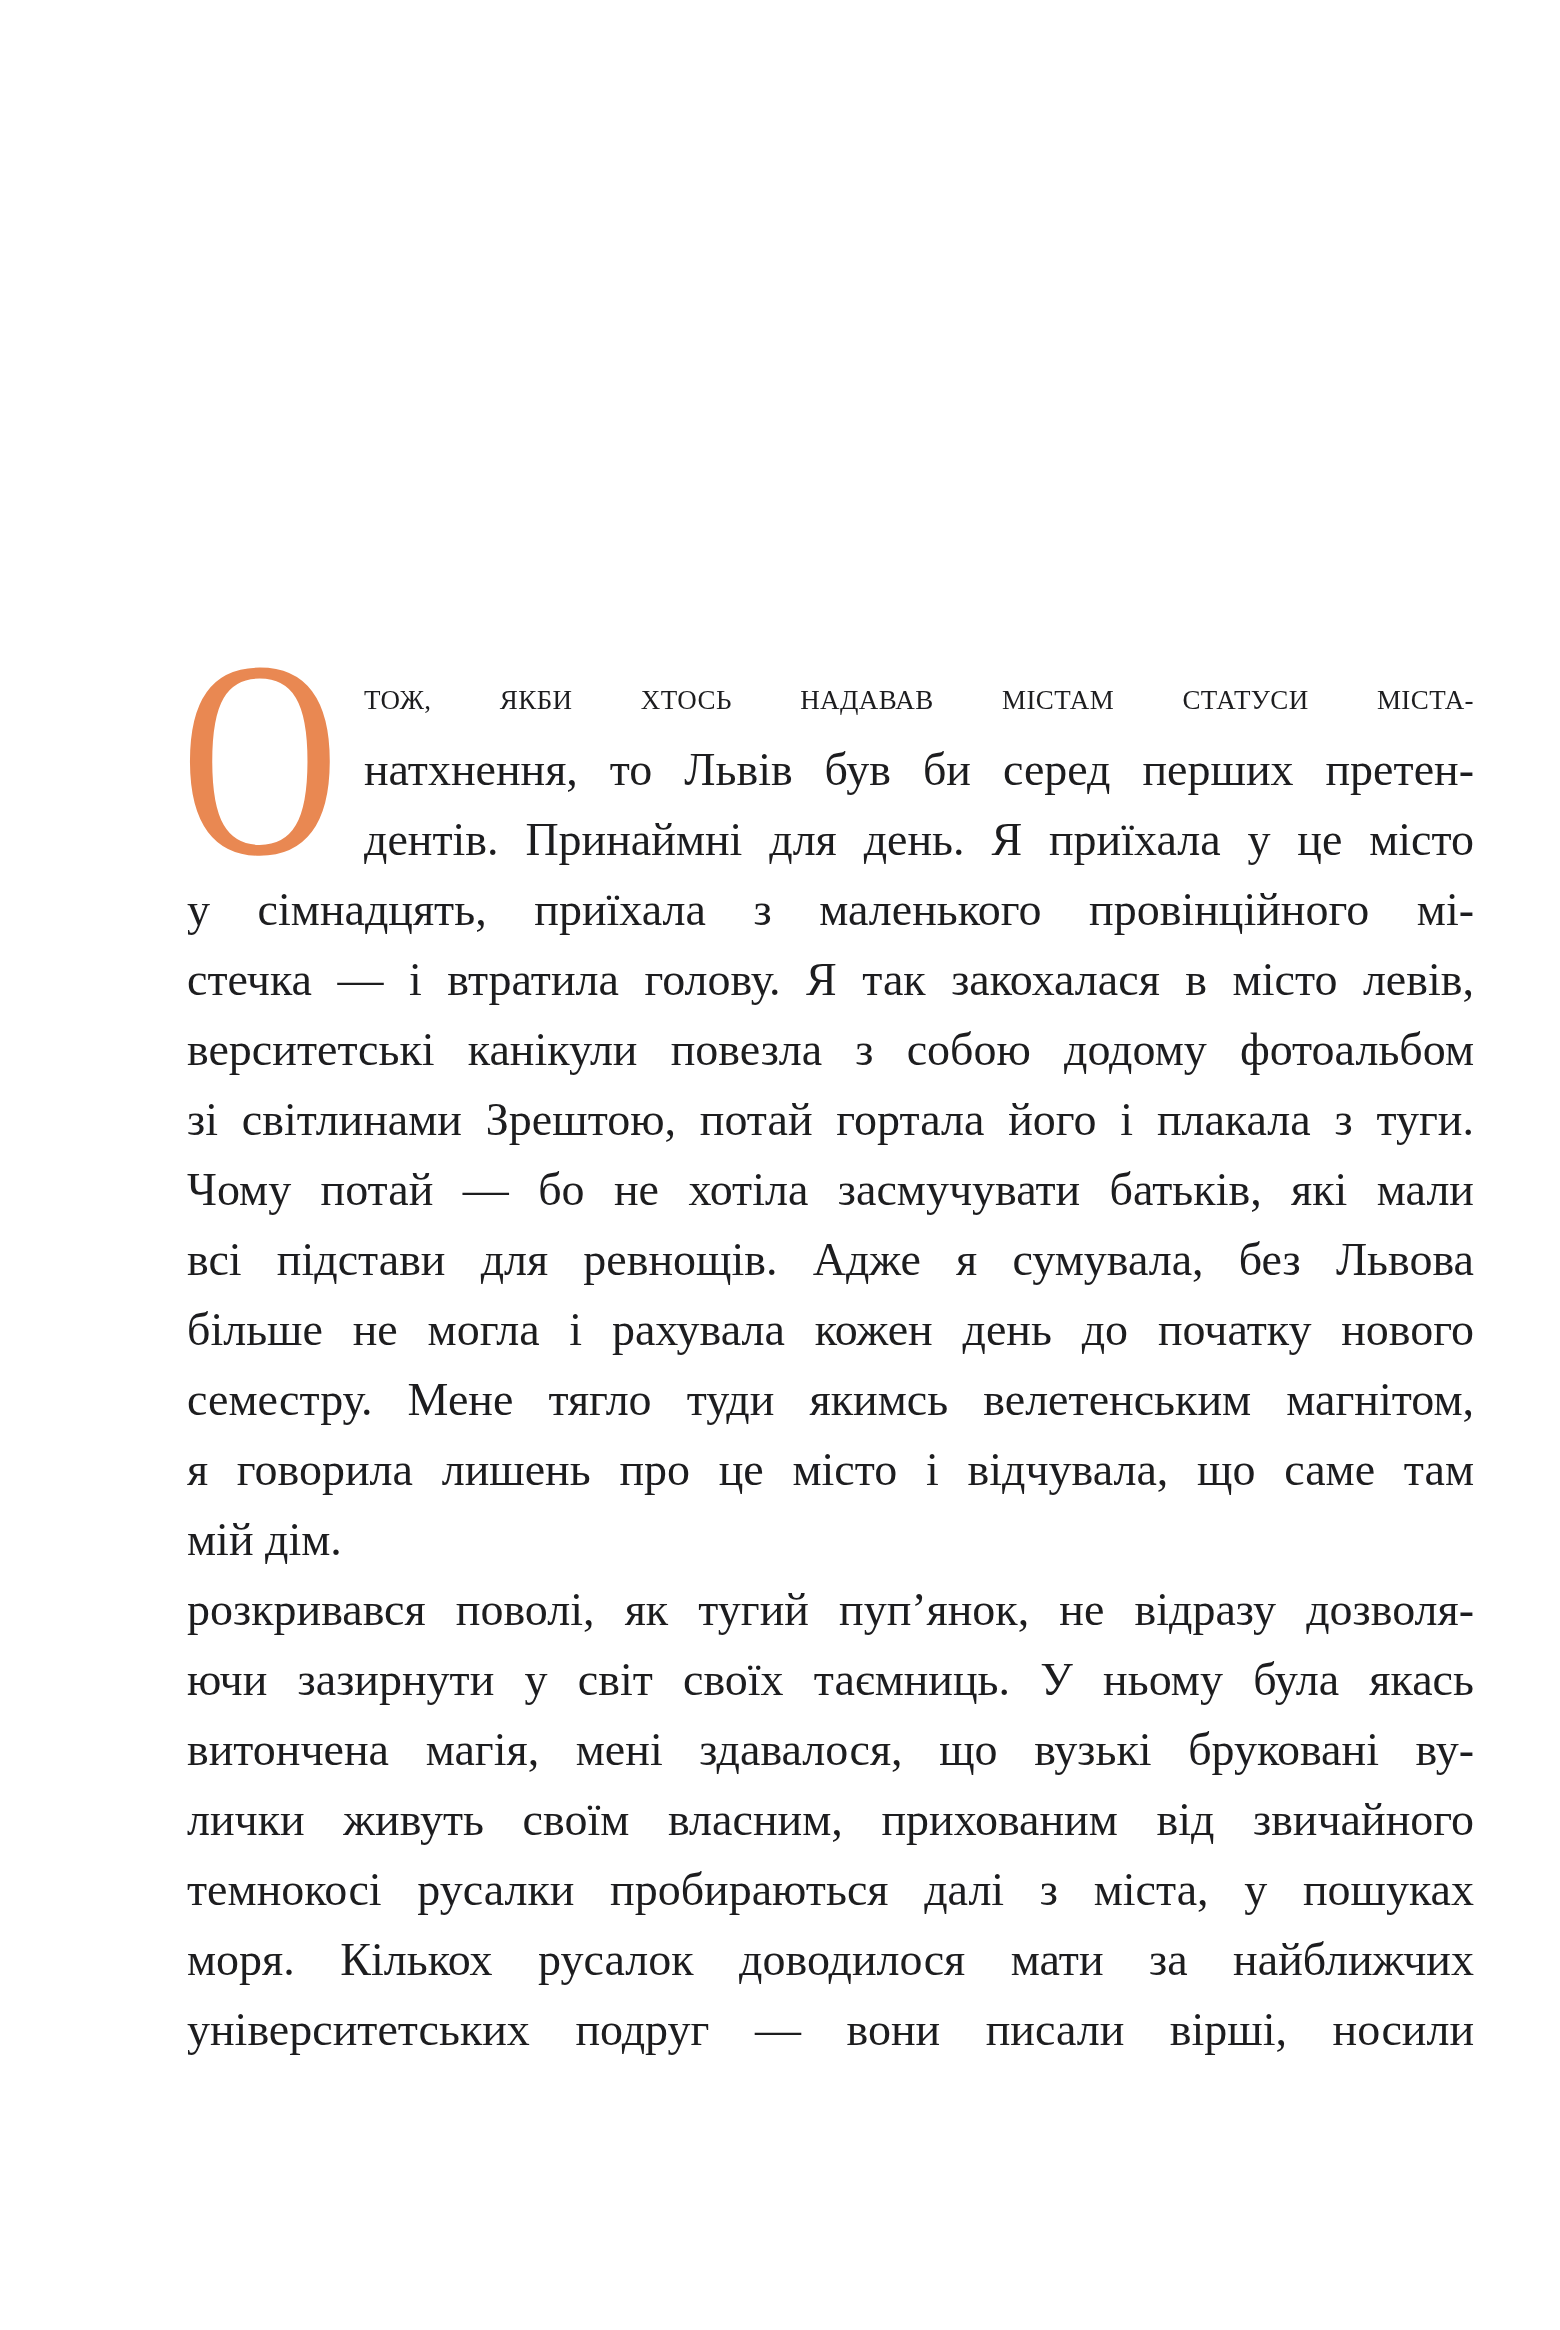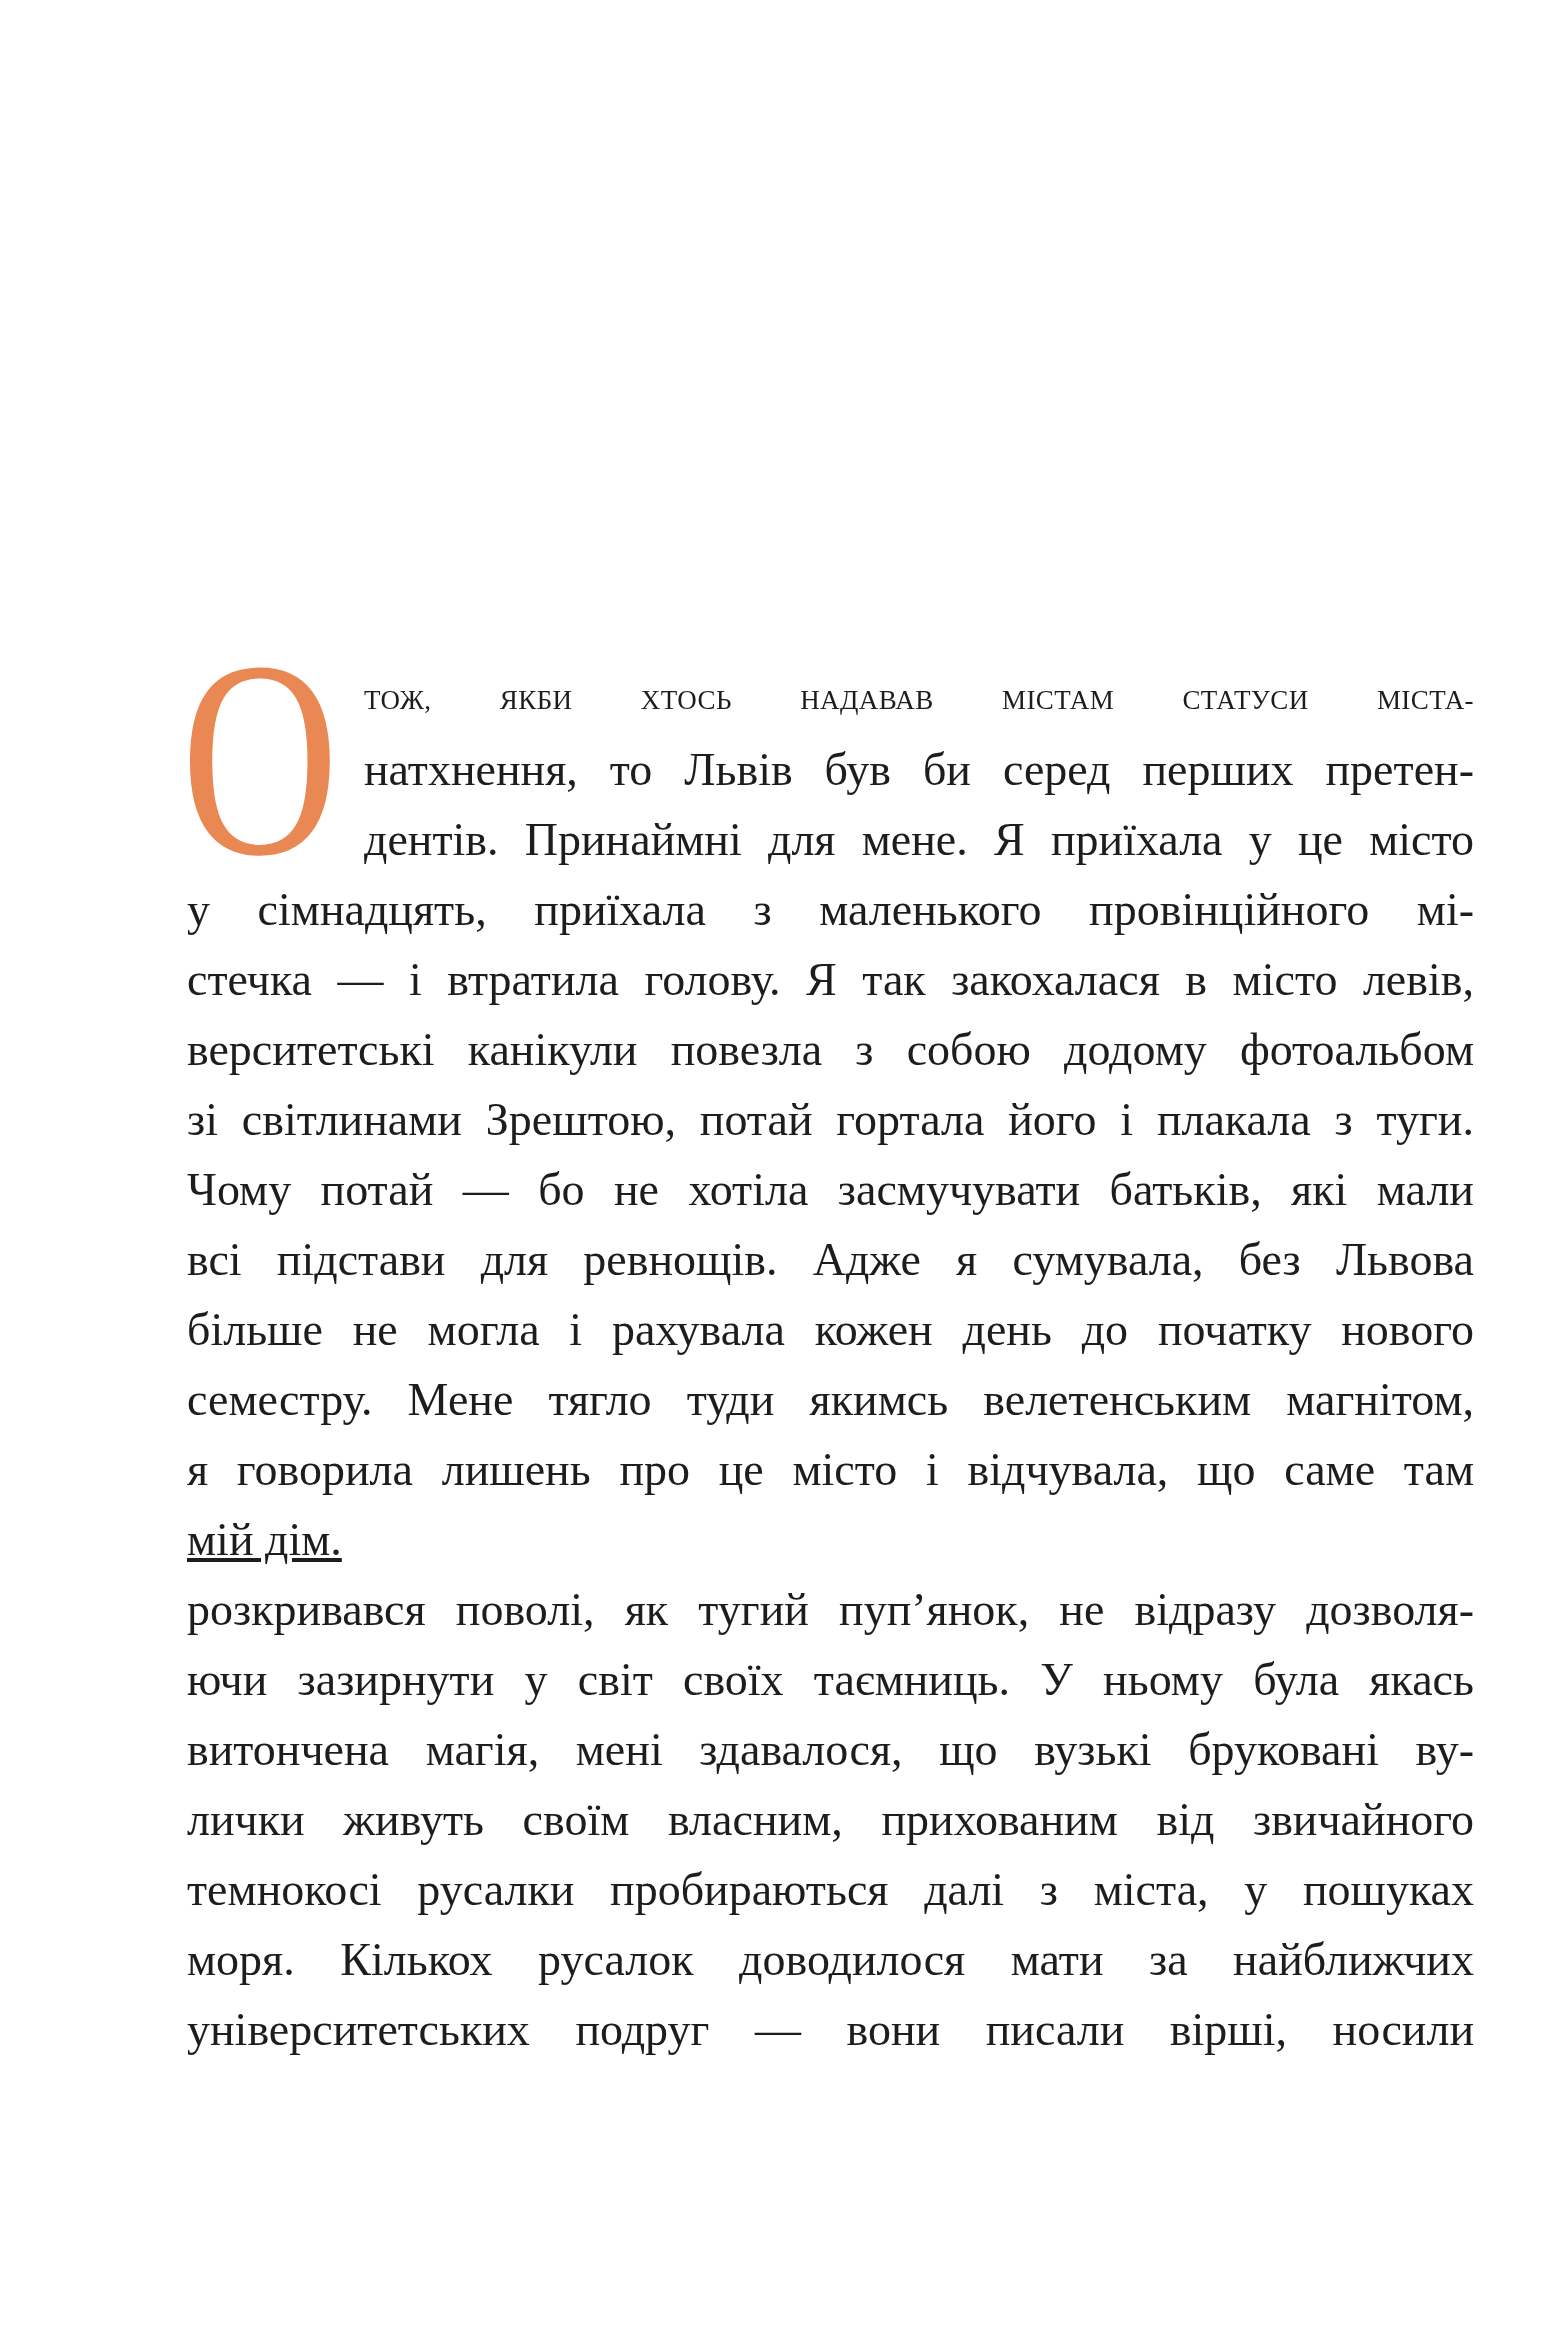--- a/index.html
+++ b/index.html
@@ -46,38 +46,37 @@
     overflow: hidden;
     text-align: justify;
     text-align-last: justify;
   }
   .line.caps {
     font-size: 27px;
     letter-spacing: 0.4px;
   }
   .line.end {
     text-align-last: left;
-    text-decoration: underline;
   }
   .line.indent {
     text-indent: 85px;
   }
 </style>
 </head>
 <body>
 
 <div class="page" style="background: rgb(255, 255, 255);">
   <div class="text-block" style="color: rgb(29, 29, 31);">
     <div class="dropcap-box">
       <span class="dropcap-glyph" style="color: rgb(233, 136, 82);">О</span>
     </div>
     <div id="lines-container">
         <div class="line caps">ТОЖ, ЯКБИ ХТОСЬ НАДАВАВ МІСТАМ СТАТУСИ МІСТА-</div>
         <div class="line">натхнення, то Львів був би серед перших претен-</div>
-        <div class="line">дентів. Принаймні для мене. Я приїхала у це місто</div>
+        <div class="line">дентів. Принаймні для день. Я приїхала у це місто</div>
         <div class="line">у сімнадцять, приїхала з маленького провінційного мі-</div>
         <div class="line">стечка — і втратила голову. Я так закохалася в місто левів,</div>
         <div class="line">верситетські канікули повезла з собою додому фотоальбом</div>
         <div class="line">зі світлинами Зрештою, потай гортала його і плакала з туги.</div>
         <div class="line">Чому потай — бо не хотіла засмучувати батьків, які мали</div>
         <div class="line">всі підстави для ревнощів. Адже я сумувала, без Львова</div>
         <div class="line">більше не могла і рахувала кожен день до початку нового</div>
         <div class="line">семестру. Мене тягло туди якимсь велетенським магнітом,</div>
         <div class="line">я говорила лишень про це місто і відчувала, що саме там</div>
         <div class="line end">мій дім.</div>

